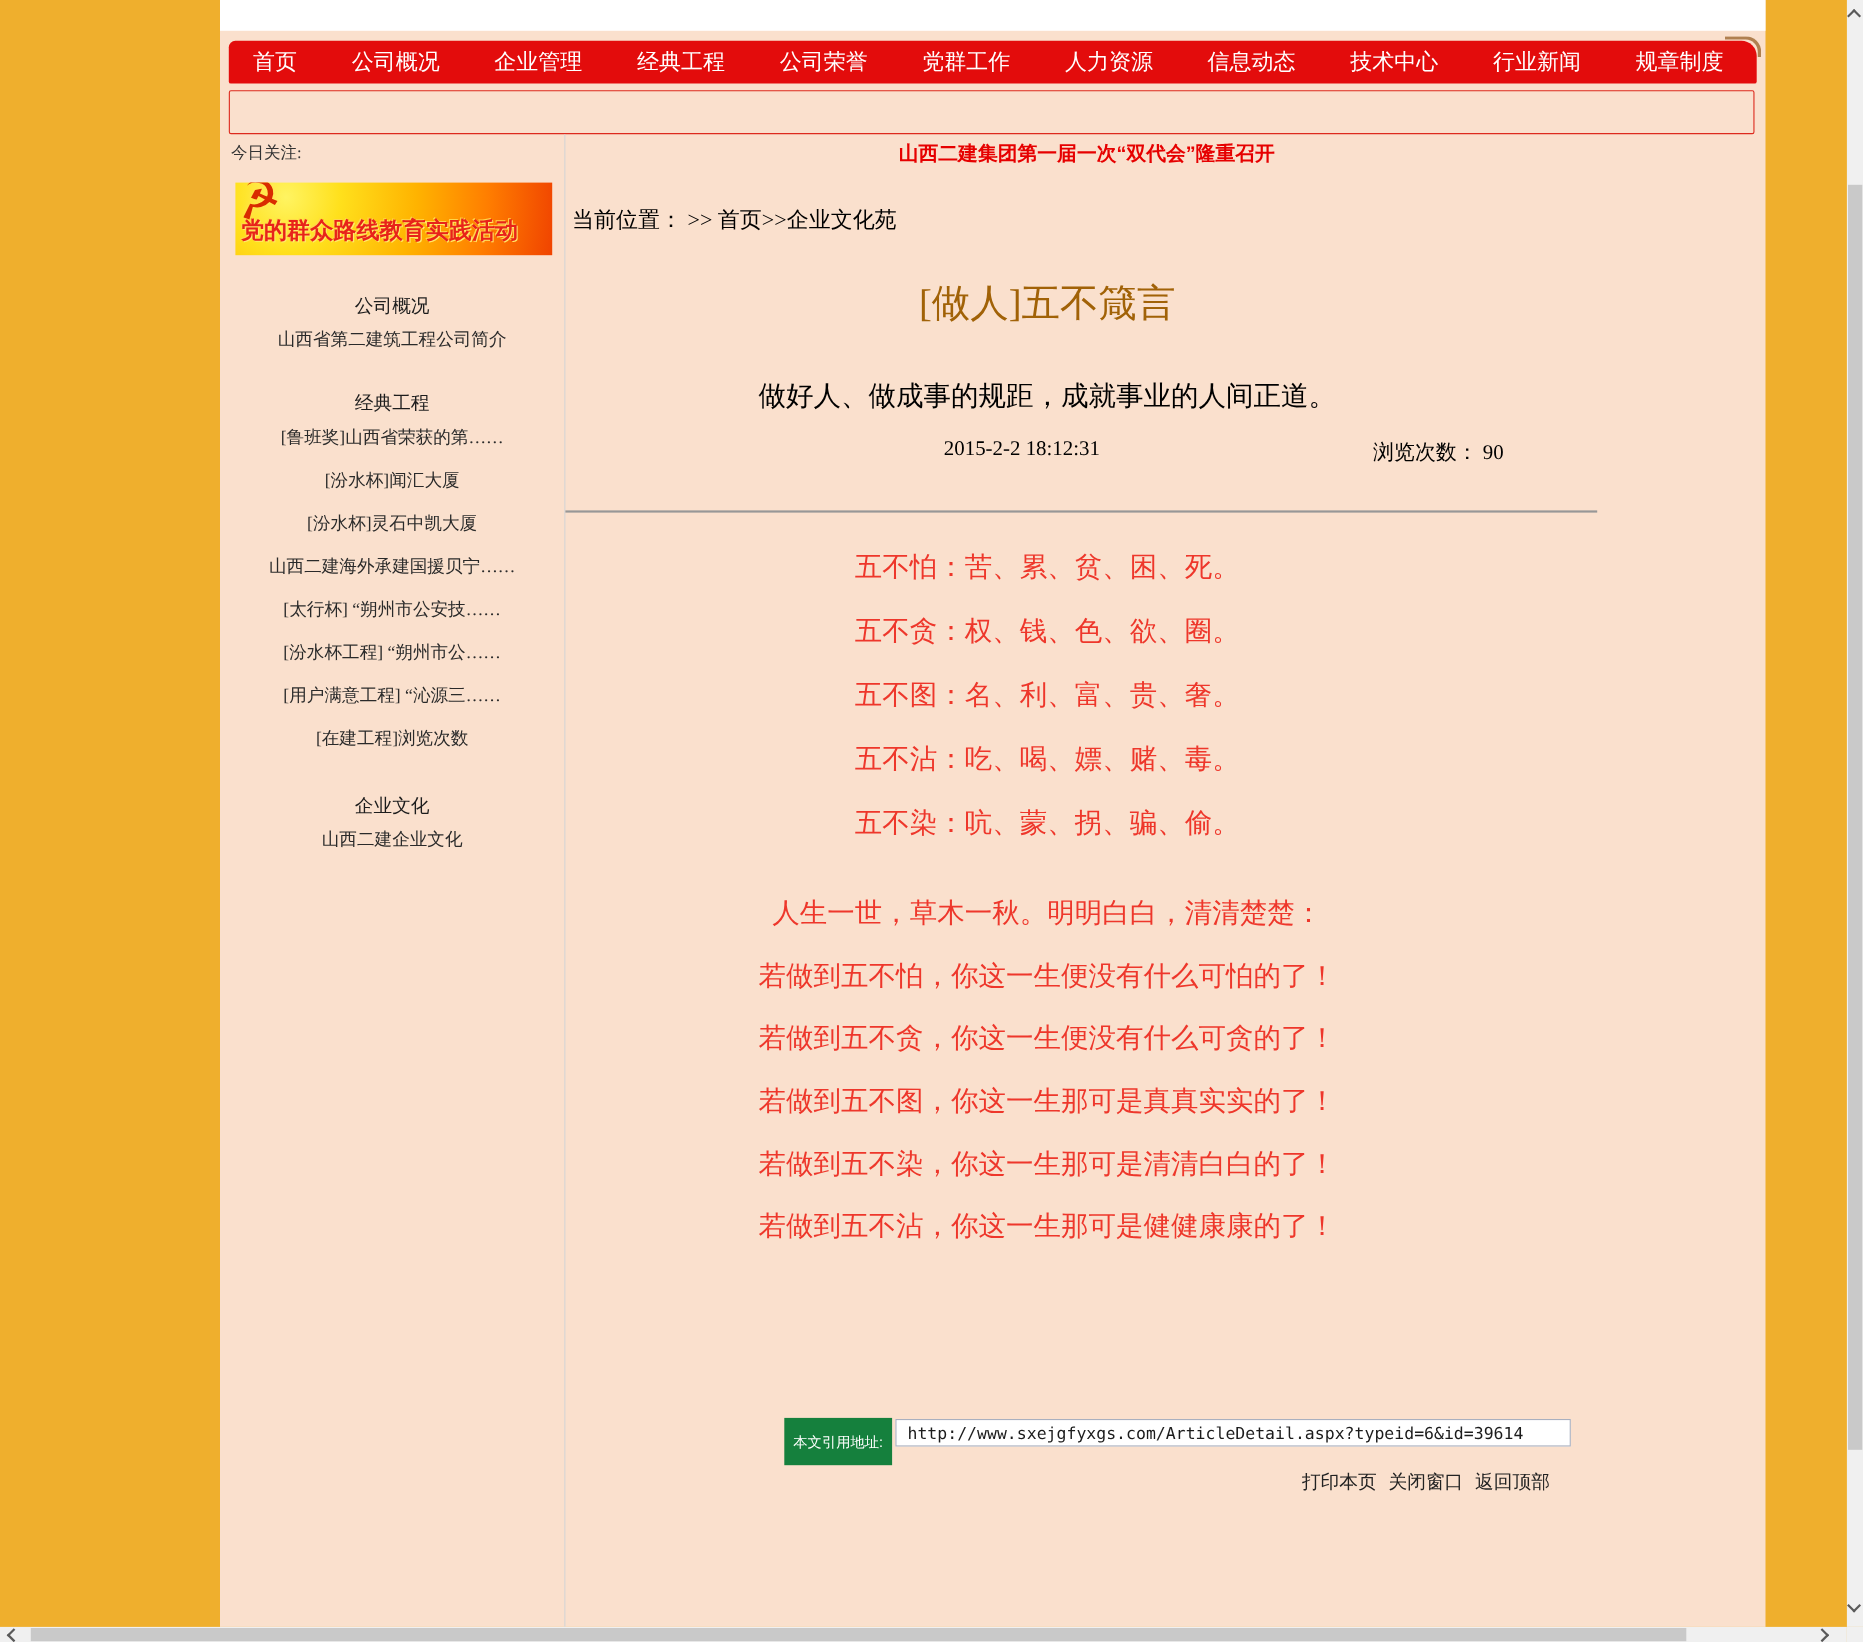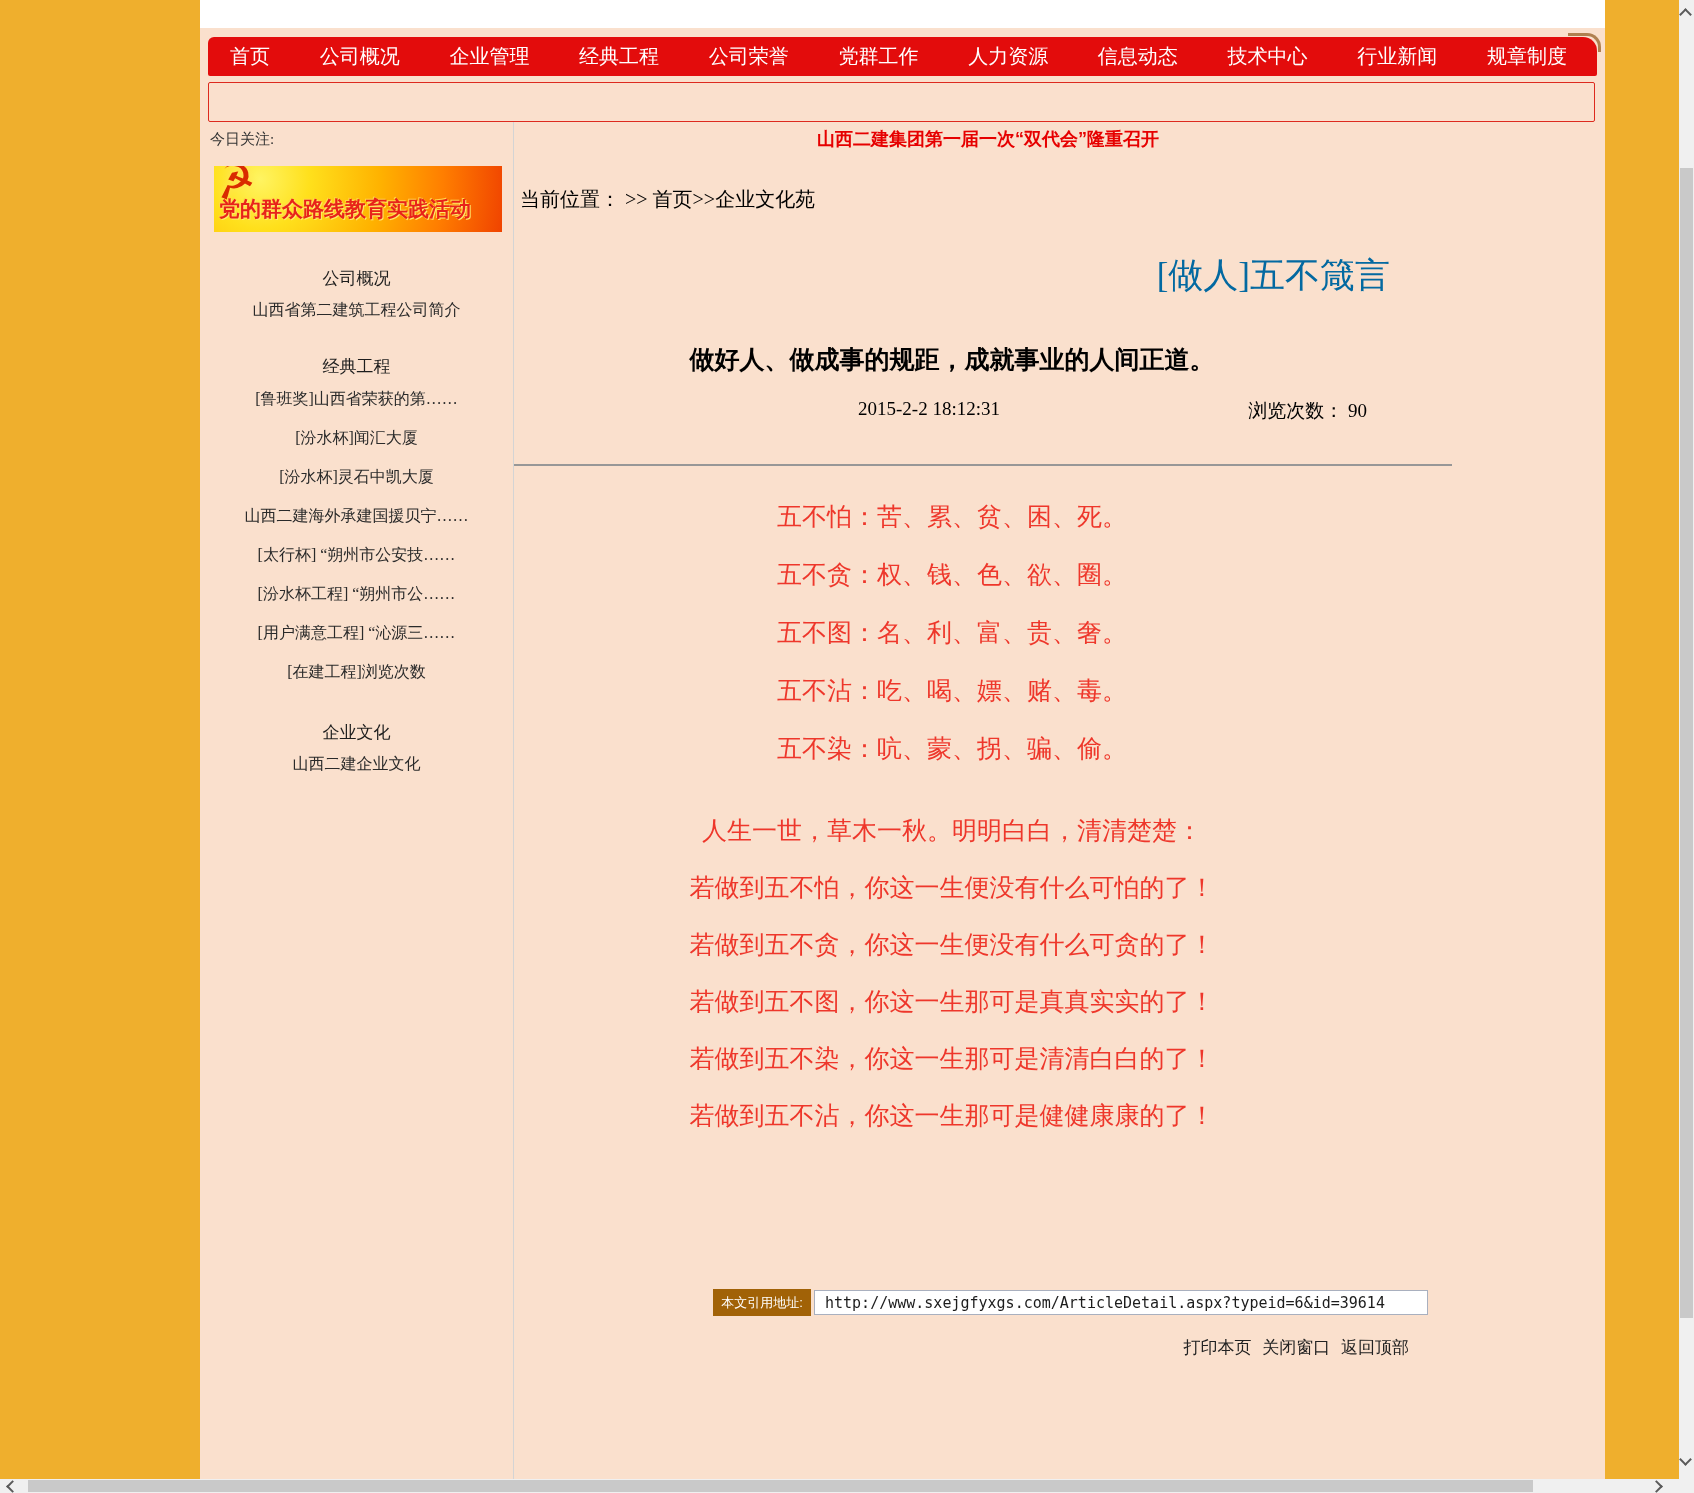--- a/index.html
+++ b/index.html
@@ -36,38 +36,38 @@
   .side-list{position:absolute;left:0;top:262px;width:313px;text-align:center;
        font-family:"Liberation Serif",serif;}
   .side-title{font-size:17px;color:#1d1d1d;line-height:18px;}
   .side-link{font-size:16px;color:#2a2a2a;line-height:18px;cursor:pointer;}
   .mt8{margin-top:8px;}.mt13{margin-top:13px;}.mt14{margin-top:14px;}.mt21{margin-top:21px;text-align:center;}
   .mt31{margin-top:43px;}.mt39{margin-top:39px;}
 
   
   .breadcrumb{position:absolute;left:320px;top:186px;font-size:20px;color:#000;
        font-family:"Liberation Serif",serif;white-space:nowrap;}
-  .article-title{position:absolute;left:314px;top:252px;width:876px;text-align:right;
-       font-family:"Liberation Serif",serif;font-size:35px;color:#0369a1;}
+  .article-title{position:absolute;left:314px;top:252px;width:876px;text-align:center;
+       font-family:"Liberation Serif",serif;font-size:35px;color:#a16207;}
   .subtitle{position:absolute;left:314px;top:343px;width:876px;text-align:center;
-       font-size:25px;font-weight:bold;color:#000;}
+       font-size:25px;font-weight:normal;color:#000;}
   .meta-row{position:absolute;left:314px;top:398px;width:908px;height:22px;
        font-family:"Liberation Serif",serif;font-size:19px;color:#000;text-align:center;}
   .meta-date{position:absolute;left:344px;top:0;}
   .meta-views{position:absolute;right:55px;top:0;white-space:nowrap;}
   .hrline{position:absolute;left:314px;top:464px;width:938px;height:2px;background:#979797;}
   .body1{position:absolute;left:314px;top:500px;width:876px;text-align:center;
        color:#EE372B;font-family:Liberation Sans, sans-serif;font-size:25px;}
   .body1 p{margin:0 0 26px;line-height:32px;}
   .body2{position:absolute;left:314px;top:815px;width:876px;text-align:center;
        color:#EE372B;font-family:"Liberation Serif",serif;font-size:25px;}
   .body2 p{margin:0 0 25px;line-height:32px;}
 
   
-  .cite-label{position:absolute;left:513px;top:1289px;width:98px;height:27px;background:#a16207;
+  .cite-label{position:absolute;left:513px;top:1289px;width:98px;height:43px;background:#15803d;
        color:#FFFFFF;font-size:13px;display:flex;align-items:center;justify-content:center;}
   .cite-input{position:absolute;left:614px;top:1290px;width:614px;height:25px;border:1px solid #A9B0BF;
        background:#FFFFFF;font-size:15px;font-family:"DejaVu Sans Mono",monospace;color:#1c1c1c;
        padding:0 10px;box-sizing:border-box;}
   .footer-links{position:absolute;right:196px;top:1336px;font-size:17px;color:#222;white-space:nowrap;}
   .footer-links a{color:#222;text-decoration:none;margin-left:6px;cursor:pointer;}
 
   
   .vscroll{position:absolute;right:0;top:0;width:15px;height:1479px;background:#F0F0F0;}
   .vthumb{position:absolute;left:1px;top:168px;width:13px;height:1150px;background:#C9C9C9;}

